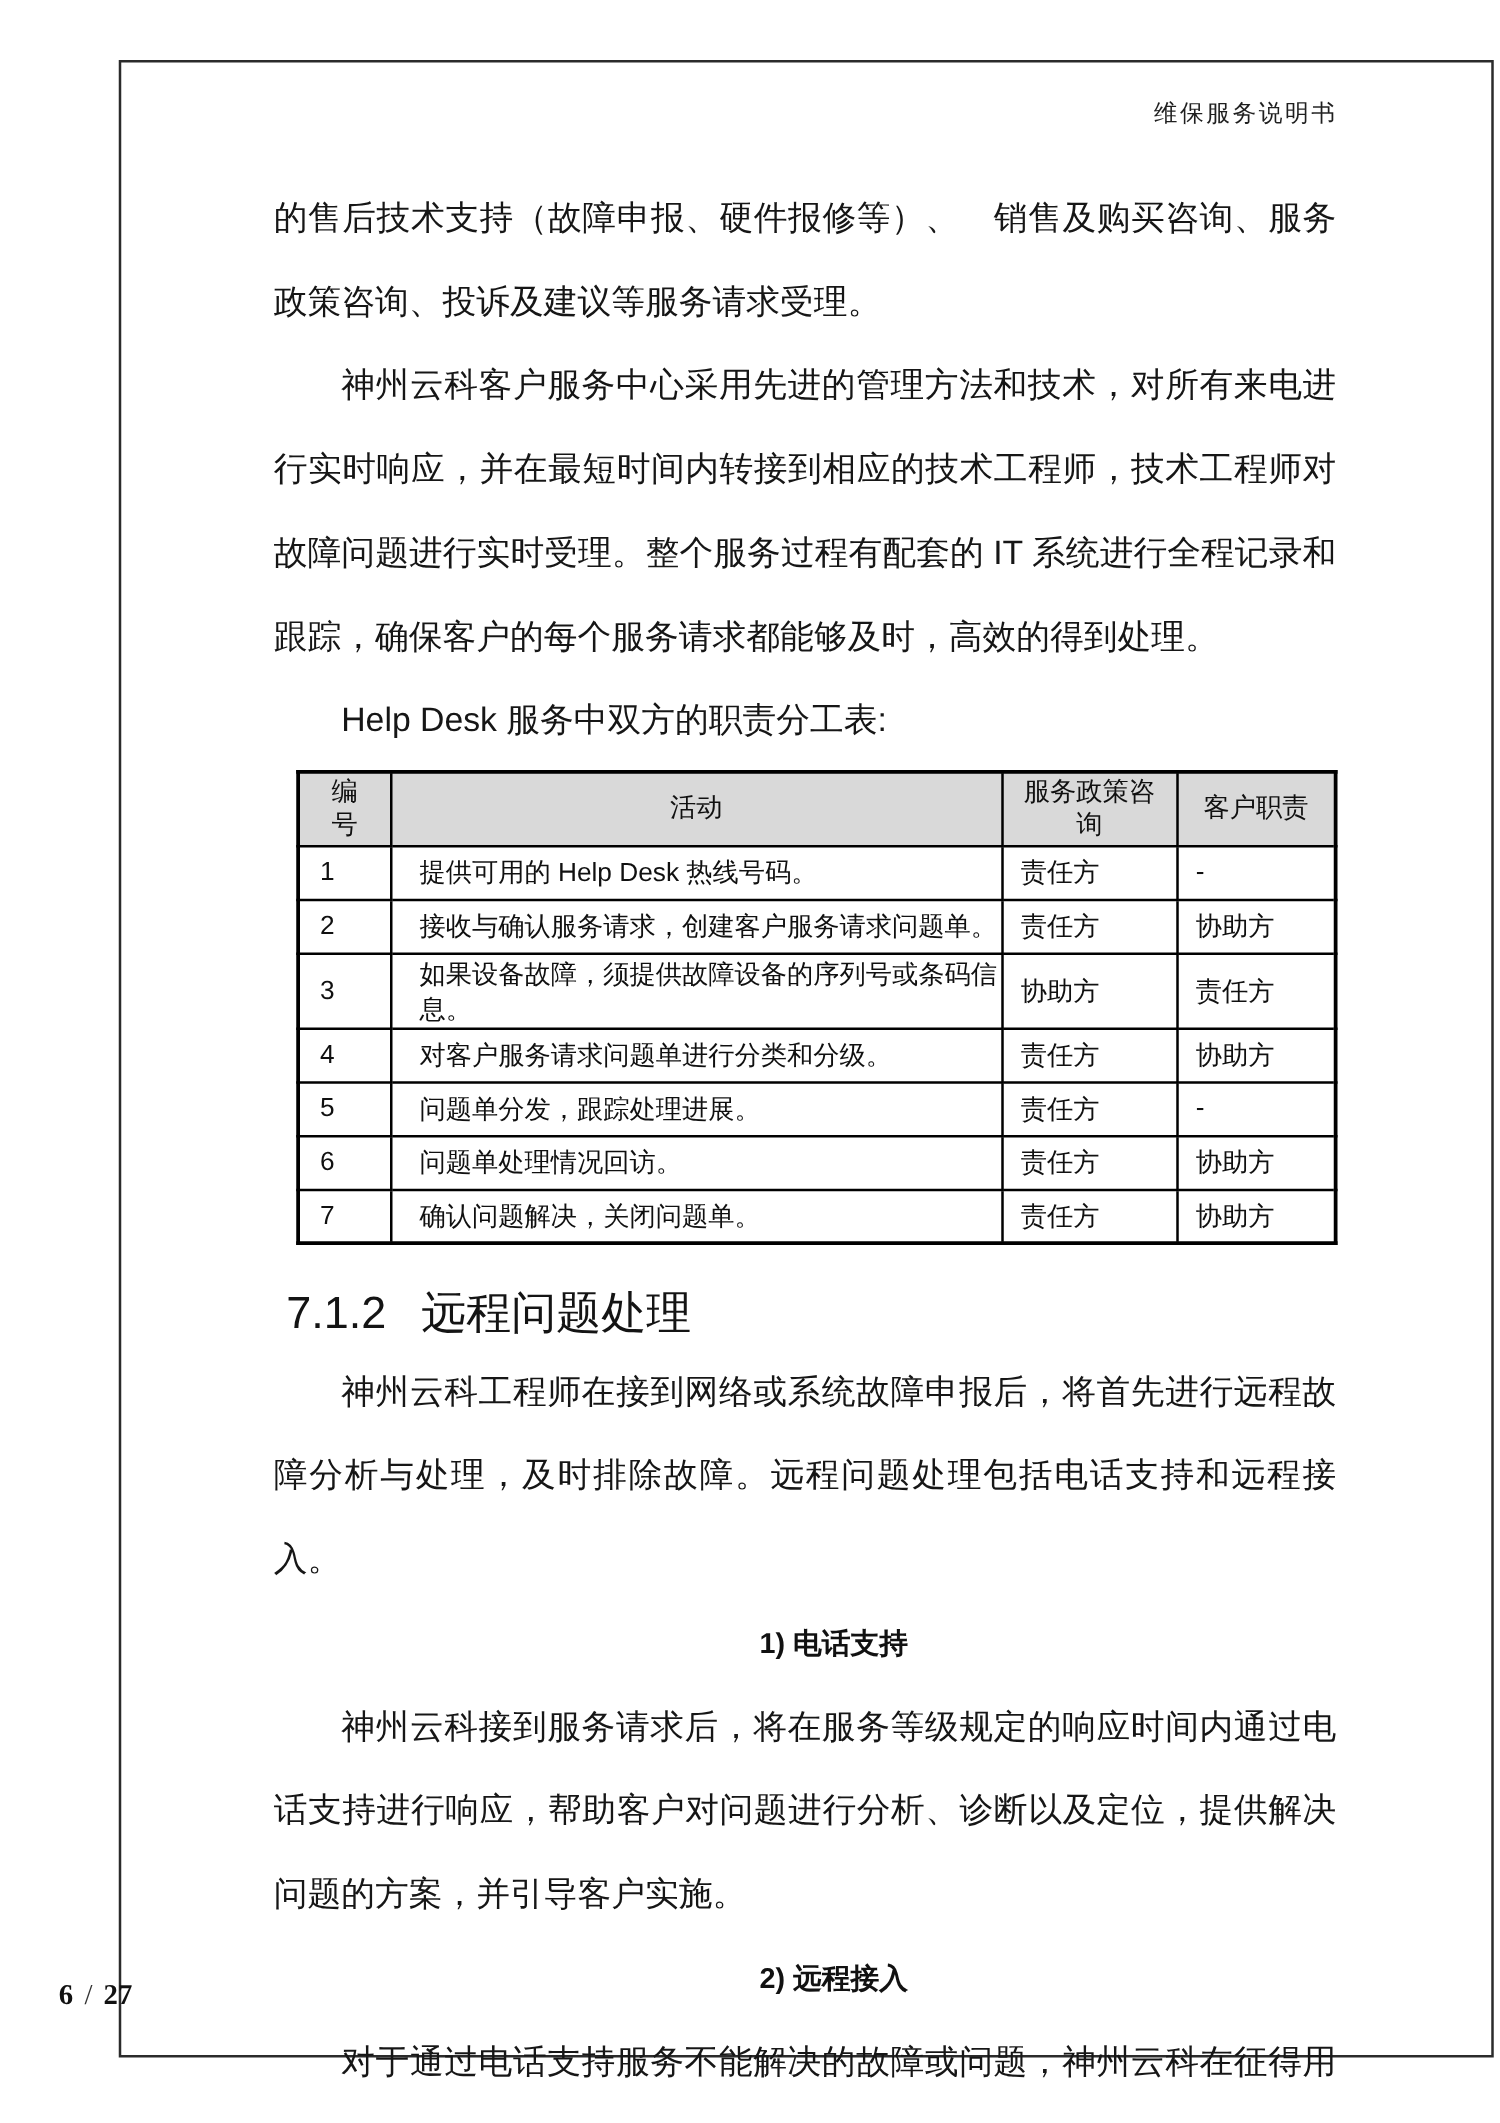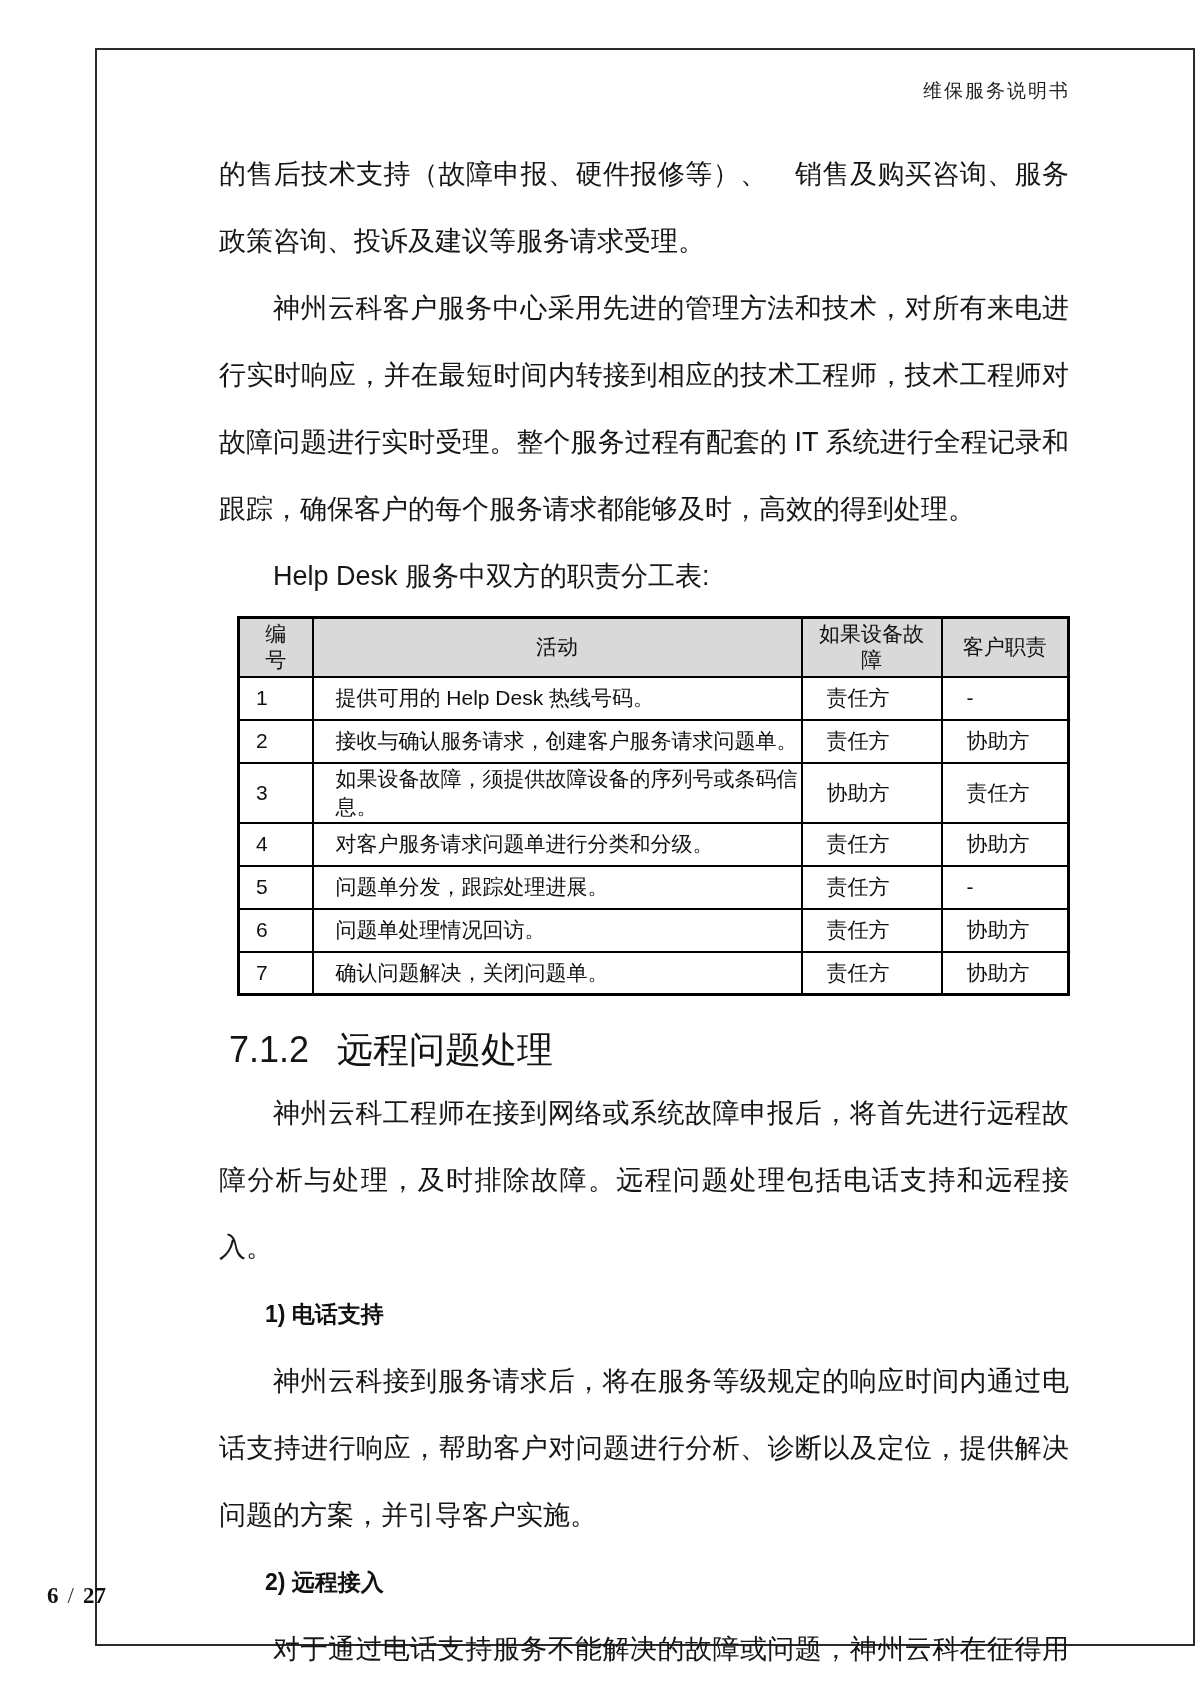--- a/index.html
+++ b/index.html
@@ -50,20 +50,21 @@
     color: #161616;
   }
   .indent { text-indent: 2em; }
   .sub-heading {
     margin: 0;
     font-size: 23px;
     font-weight: bold;
     line-height: 67px;
     text-indent: 2em;
     color: #111111;
+    text-align: center;
   }
   table.duty-table {
     border-collapse: collapse;
     margin-left: 18px;
     margin-top: 6px;
     margin-bottom: 0;
     width: 830px;
     table-layout: fixed;
     border: 3px solid #000000;
     font-size: 21px;
@@ -82,21 +83,21 @@
     padding: 2px 16px;
     vertical-align: middle;
   }
   table.duty-table td {
     height: 43px;
     vertical-align: middle;
     background: #ffffff;
   }
   td.c-num { padding-left: 16px; text-align: left; }
   td.c-act { padding-left: 22px; text-align: left; }
-  td.c-duty { padding-left: 24px; text-align: left; }
+  td.c-duty { padding-left: 14px; text-align: left; }
   .section-heading {
     margin: 34px 0 10px 0;
     padding-left: 10px;
     font-size: 36px;
     font-weight: normal;
     line-height: 40px;
     color: #141414;
   }
   .section-heading .sec-num { margin-right: 28px; }
   .footer {
@@ -132,21 +133,21 @@
       <colgroup>
         <col style="width:74px">
         <col style="width:489px">
         <col style="width:140px">
         <col style="width:127px">
       </colgroup>
       <thead>
         <tr>
           <th>编号</th>
           <th>活动</th>
-          <th>如果设备故障</th>
+          <th>服务政策咨询</th>
           <th>客户职责</th>
         </tr>
       </thead>
       <tbody>
         <tr>
           <td class="c-num">1</td>
           <td class="c-act">提供可用的 Help Desk 热线号码。</td>
           <td class="c-duty">责任方</td>
           <td class="c-duty">-</td>
         </tr>

